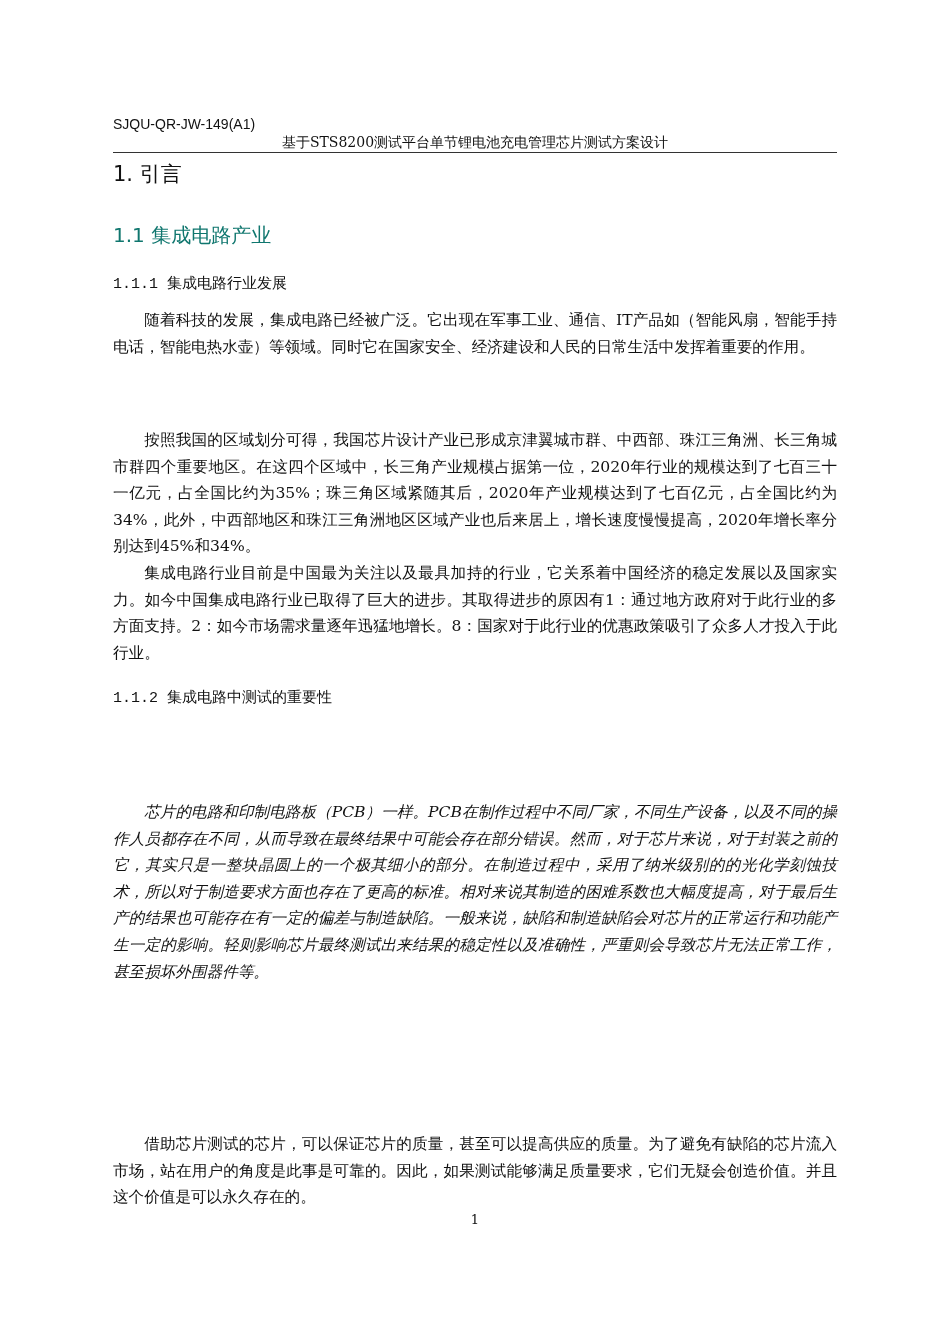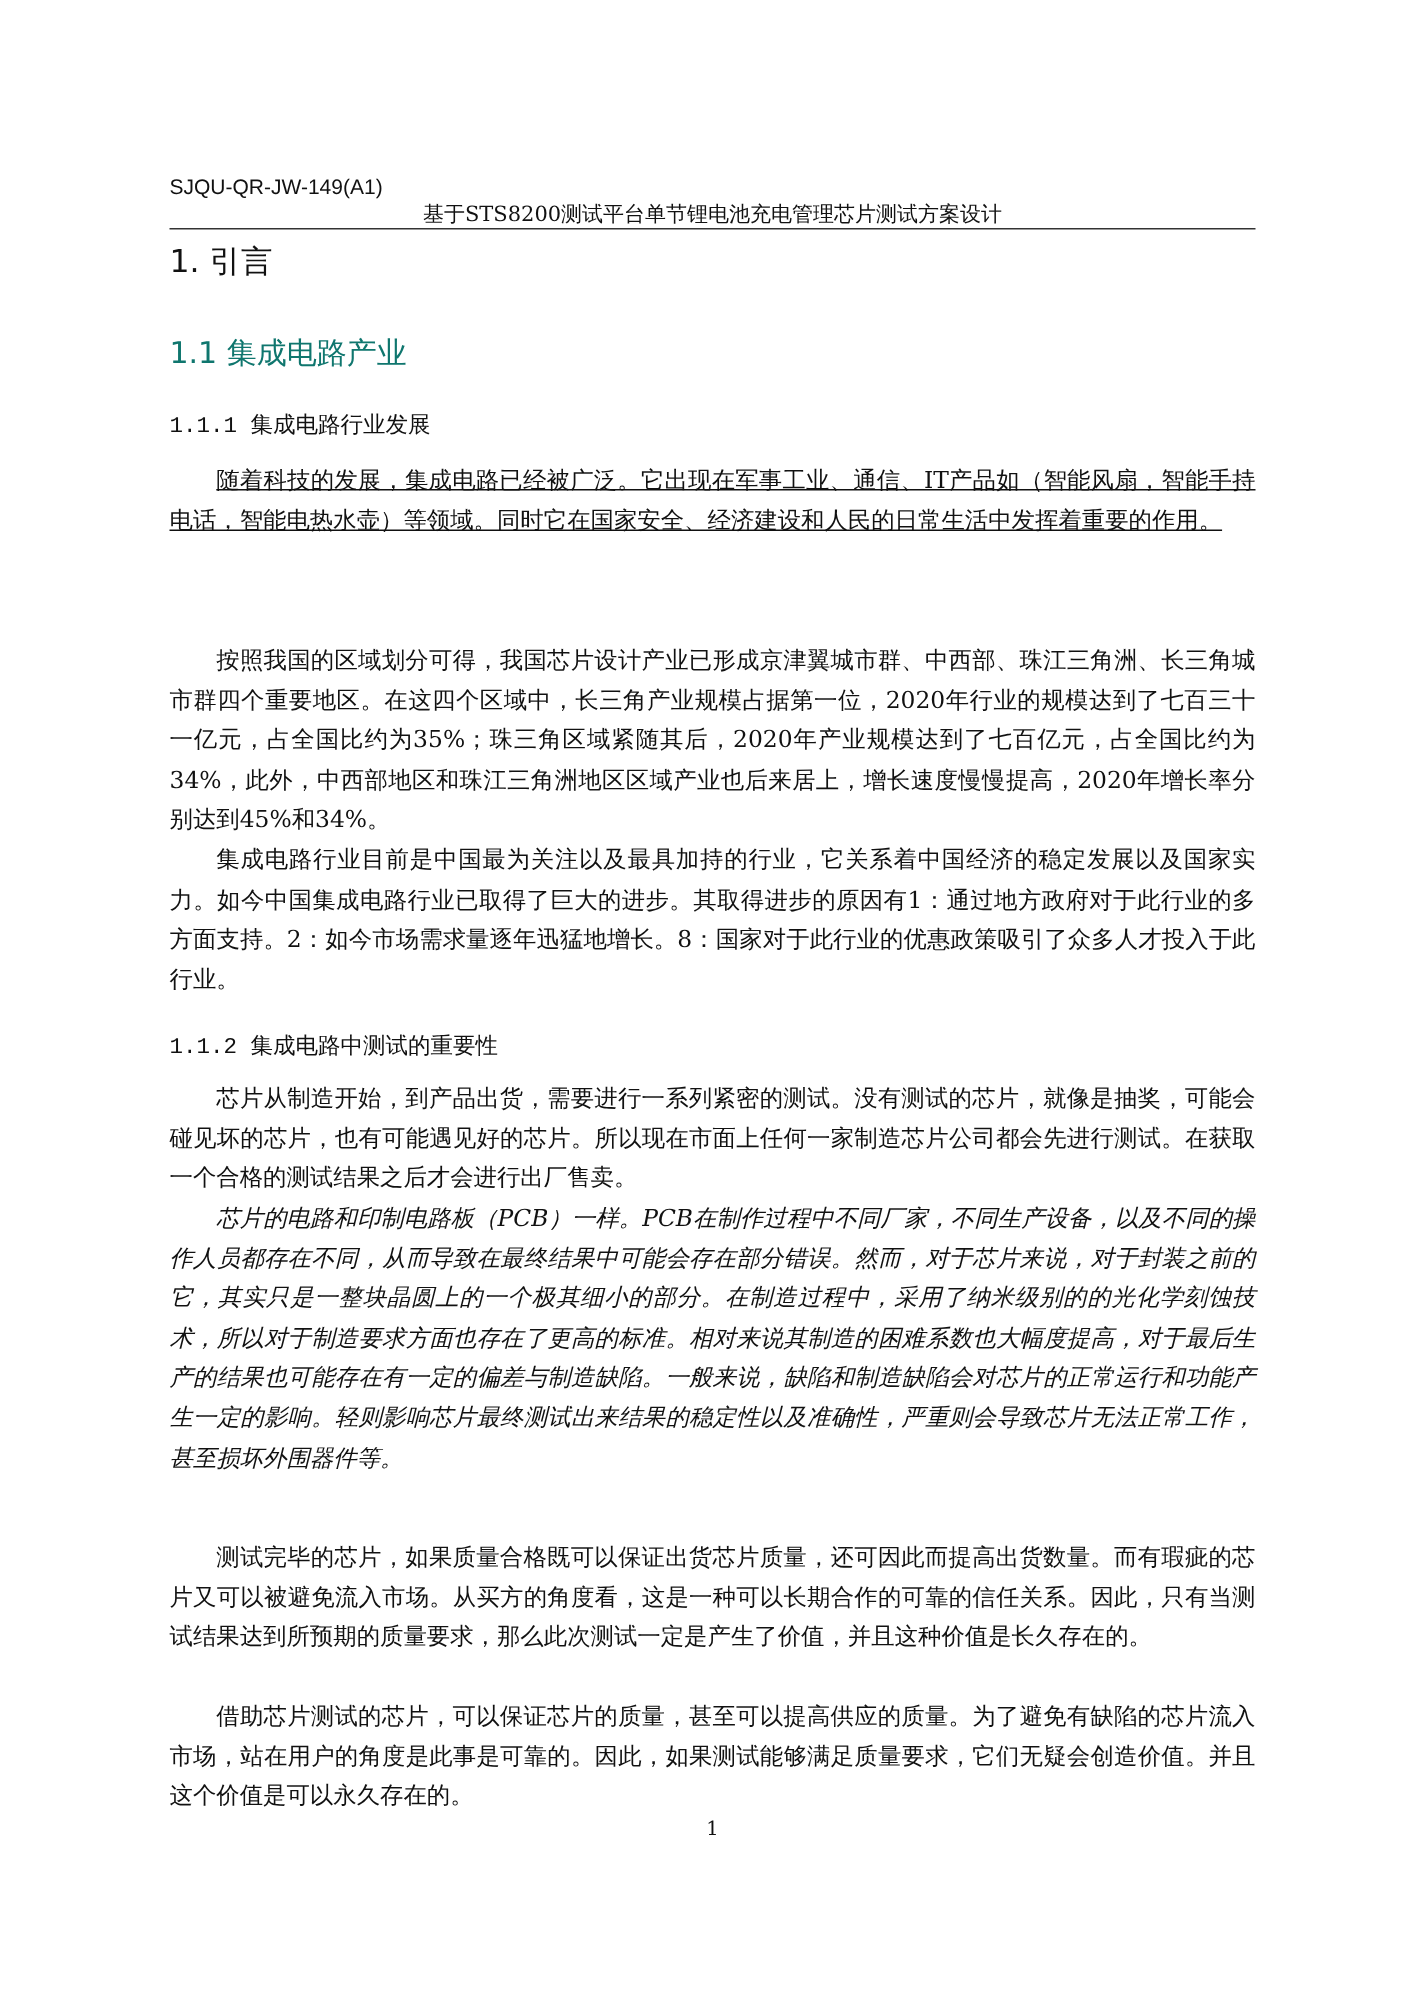--- a/index.html
+++ b/index.html
@@ -26,25 +26,23 @@
 
 <div class="page">
   <div class="doc-code">SJQU-QR-JW-149(A1)</div>
   <div class="header-title">基于STS8200测试平台单节锂电池充电管理芯片测试方案设计</div>
   <div class="header-rule"></div>
 
   <div class="h1">1. 引言</div>
   <div class="h2">1.1 集成电路产业</div>
   <div class="h3" style="top:274px;">1.1.1 集成电路行业发展</div>
 
-  <p class="para" style="top:307px;text-decoration:underline;">随着科技的发展，集成电路已经被广泛。它出现在军事工业、通信、IT产品如（智能风扇，智能手持电话，智能电热水壶）等领域。同时它在国家安全、经济建设和人民的日常生活中发挥着重要的作用。</p>
+  <p class="para" style="top:307px;">随着科技的发展，集成电路已经被广泛。它出现在军事工业、通信、IT产品如（智能风扇，智能手持电话，智能电热水壶）等领域。同时它在国家安全、经济建设和人民的日常生活中发挥着重要的作用。</p>
   <p class="para" style="top:387px;margin-top:40px;">按照我国的区域划分可得，我国芯片设计产业已形成京津翼城市群、中西部、珠江三角洲、长三角城市群四个重要地区。在这四个区域中，长三角产业规模占据第一位，2020年行业的规模达到了七百三十一亿元，占全国比约为35%；珠三角区域紧随其后，2020年产业规模达到了七百亿元，占全国比约为34%，此外，中西部地区和珠江三角洲地区区域产业也后来居上，增长速度慢慢提高，2020年增长率分别达到45%和34%。</p>
   <p class="para" style="top:560px;">集成电路行业目前是中国最为关注以及最具加持的行业，它关系着中国经济的稳定发展以及国家实力。如今中国集成电路行业已取得了巨大的进步。其取得进步的原因有1：通过地方政府对于此行业的多方面支持。2：如今市场需求量逐年迅猛地增长。8：国家对于此行业的优惠政策吸引了众多人才投入于此行业。</p>
 
   <div class="h3" style="top:688px;">1.1.2 集成电路中测试的重要性</div>
 
-  <p class="para" style="top:719px;">芯片从制造开始，到产品出货，需要进行一系列紧密的测试。没有测试的芯片，就像是抽奖，可能会碰见坏的芯片，也有可能遇见好的芯片。所以现在市面上任何一家制造芯片公司都会先进行测试。在获取一个合格的测试结果之后才会进行出厂售卖。</p>
   <p class="para" style="top:799px;font-style:italic;">芯片的电路和印制电路板（PCB）一样。PCB在制作过程中不同厂家，不同生产设备，以及不同的操作人员都存在不同，从而导致在最终结果中可能会存在部分错误。然而，对于芯片来说，对于封装之前的它，其实只是一整块晶圆上的一个极其细小的部分。在制造过程中，采用了纳米级别的的光化学刻蚀技术，所以对于制造要求方面也存在了更高的标准。相对来说其制造的困难系数也大幅度提高，对于最后生产的结果也可能存在有一定的偏差与制造缺陷。一般来说，缺陷和制造缺陷会对芯片的正常运行和功能产生一定的影响。轻则影响芯片最终测试出来结果的稳定性以及准确性，严重则会导致芯片无法正常工作，甚至损坏外围器件等。</p>
-  <p class="para" style="top:1025px;">测试完毕的芯片，如果质量合格既可以保证出货芯片质量，还可因此而提高出货数量。而有瑕疵的芯片又可以被避免流入市场。从买方的角度看，这是一种可以长期合作的可靠的信任关系。因此，只有当测试结果达到所预期的质量要求，那么此次测试一定是产生了价值，并且这种价值是长久存在的。</p>
   <p class="para" style="top:1131px;">借助芯片测试的芯片，可以保证芯片的质量，甚至可以提高供应的质量。为了避免有缺陷的芯片流入市场，站在用户的角度是此事是可靠的。因此，如果测试能够满足质量要求，它们无疑会创造价值。并且这个价值是可以永久存在的。</p>
 
   <div class="page-num">1</div>
 </div>
 
 </body></html>

